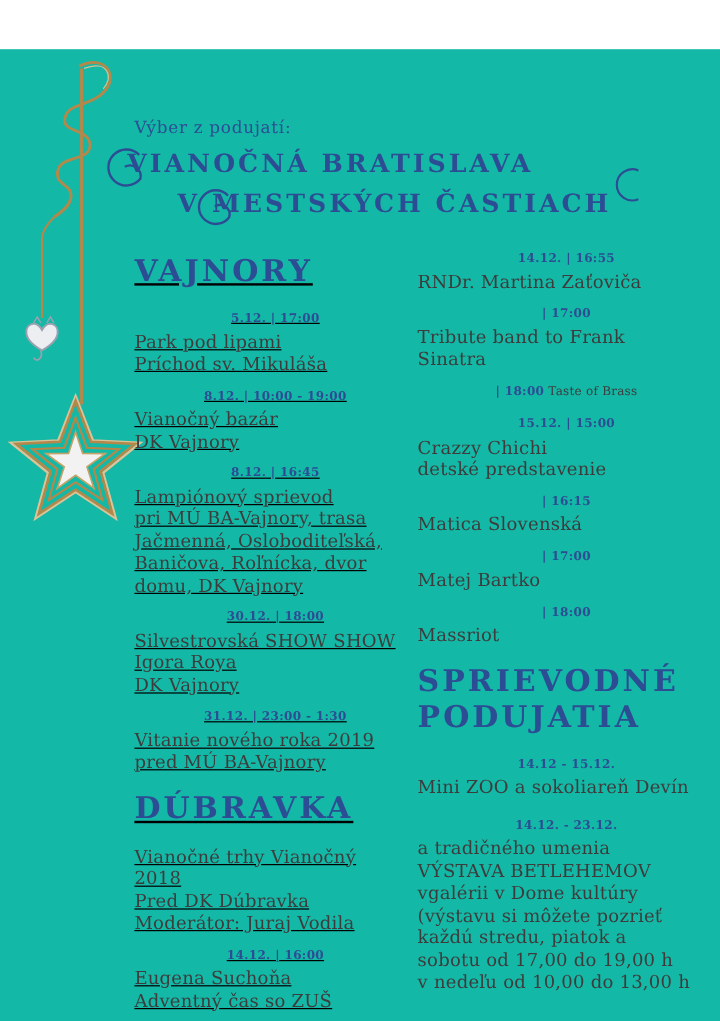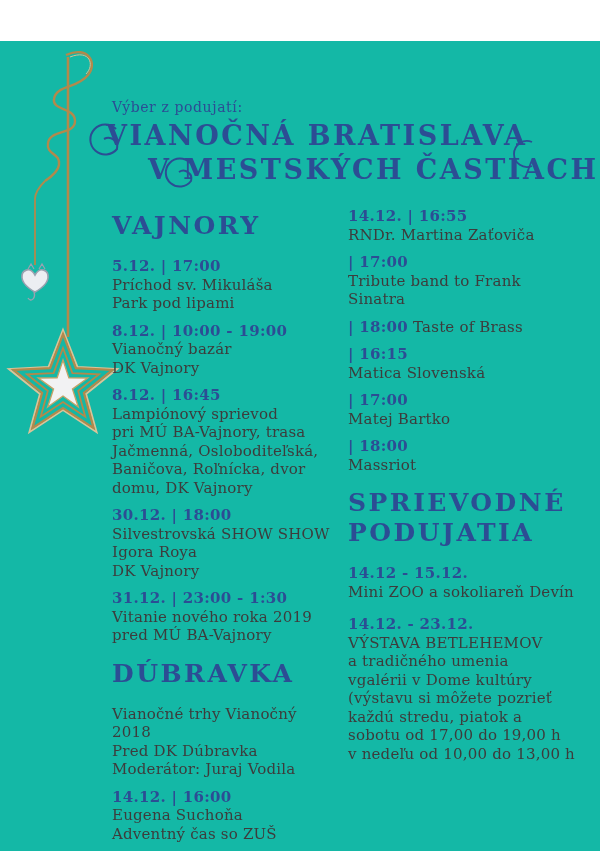--- a/index.html
+++ b/index.html
@@ -15,42 +15,43 @@
   .kicker{
     position:absolute;left:112px;top:58px;
     font-size:14px;letter-spacing:.6px;
     color:#2c4d94;
   }
   .title{
     position:absolute;left:90px;top:78px;width:505px;
     color:#2c4d94;
   }
   .title-line{
-    font-size:27px;line-height:34px;letter-spacing:2.5px;
+    font-size:21px;line-height:34px;letter-spacing:2.5px;
     font-weight:bold;white-space:nowrap;
   }
   .title-line.l1{padding-left:16px;}
   .title-line.l2{padding-left:58px;}
   .swash{position:absolute;pointer-events:none;}
   
   .col{position:absolute;}
-  .col-left{left:112px;top:170px;width:235px;}
+  .col-left{left:112px;top:170px;width:235px;text-decoration:underline;}
   .col-right{left:348px;top:166px;width:248px;}
   .section-heading{
     font-size:25px;line-height:30px;letter-spacing:2.5px;
     font-weight:bold;color:#2c4d94;
     margin:0 0 16px 0;
   }
   .section-heading.not-first{margin-top:14px;}
   .event{margin:0 0 9px 0;}
   .event.extra-gap{margin-top:14px;}
   .event-date{
-    font-size:15px;line-height:18.5px;
+    font-size:10px;line-height:18.5px;
     color:#2c4d94;font-weight:bold;letter-spacing:.3px;
     white-space:nowrap;
+    text-align:center;
   }
   .event-inline-title{
     color:#3d3c3c;font-weight:normal;letter-spacing:.2px;
   }
   .event-line{
     font-size:15px;line-height:18.5px;
     color:#3d3c3c;letter-spacing:.2px;
     white-space:nowrap;
   }
   
@@ -98,22 +99,22 @@
     <path d="M32,6 A14,14 0 1 0 33,24 A8,8 0 0 0 21,15" stroke="#2c4d94" stroke-width="2" fill="none"></path>
   </svg>
   <svg class="swash" style="left:506px;top:96px" width="34" height="34" viewBox="0 0 34 34">
     <path d="M26,5 A13,13 0 1 0 26,29" stroke="#2c4d94" stroke-width="1.8" fill="none"></path>
   </svg>
 
   <div class="col col-left">
       <div class="section-heading">VAJNORY</div>
       <div class="event">
         <div class="event-date"><span>5.12. | 17:00</span></div>
+        <div class="event-line">Park pod lipami</div>
         <div class="event-line">Príchod sv. Mikuláša</div>
-        <div class="event-line">Park pod lipami</div>
       </div>
       <div class="event">
         <div class="event-date"><span>8.12. | 10:00 - 19:00</span></div>
         <div class="event-line">Vianočný bazár</div>
         <div class="event-line">DK Vajnory</div>
       </div>
       <div class="event">
         <div class="event-date"><span>8.12. | 16:45</span></div>
         <div class="event-line">Lampiónový sprievod</div>
         <div class="event-line">pri MÚ BA-Vajnory, trasa</div>
@@ -152,40 +153,45 @@
       </div>
       <div class="event">
         <div class="event-date"><span>| 17:00</span></div>
         <div class="event-line">Tribute band to Frank</div>
         <div class="event-line">Sinatra</div>
       </div>
       <div class="event">
         <div class="event-date"><span>| 18:00</span><span class="event-inline-title"> Taste of Brass</span></div>
       </div>
       <div class="event">
+        <div class="event-date"><span>15.12. | 15:00</span></div>
+        <div class="event-line">Crazzy Chichi</div>
+        <div class="event-line">detské predstavenie</div>
+      </div>
+      <div class="event">
         <div class="event-date"><span>| 16:15</span></div>
         <div class="event-line">Matica Slovenská</div>
       </div>
       <div class="event">
         <div class="event-date"><span>| 17:00</span></div>
         <div class="event-line">Matej Bartko</div>
       </div>
       <div class="event">
         <div class="event-date"><span>| 18:00</span></div>
         <div class="event-line">Massriot</div>
       </div>
       <div class="section-heading not-first">SPRIEVODNÉ PODUJATIA</div>
       <div class="event">
         <div class="event-date"><span>14.12 - 15.12.</span></div>
         <div class="event-line">Mini ZOO a sokoliareň Devín</div>
       </div>
       <div class="event extra-gap">
         <div class="event-date"><span>14.12. - 23.12.</span></div>
+        <div class="event-line">a tradičného umenia</div>
         <div class="event-line">VÝSTAVA BETLEHEMOV</div>
-        <div class="event-line">a tradičného umenia</div>
         <div class="event-line">vgalérii v Dome kultúry</div>
         <div class="event-line">(výstavu si môžete pozrieť</div>
         <div class="event-line">každú stredu, piatok a</div>
         <div class="event-line">sobotu od 17,00 do 19,00 h</div>
         <div class="event-line">v nedeľu od 10,00 do 13,00 h</div>
       </div>
     </div>
 
   <div class="footer-strip"></div>
 </div>

